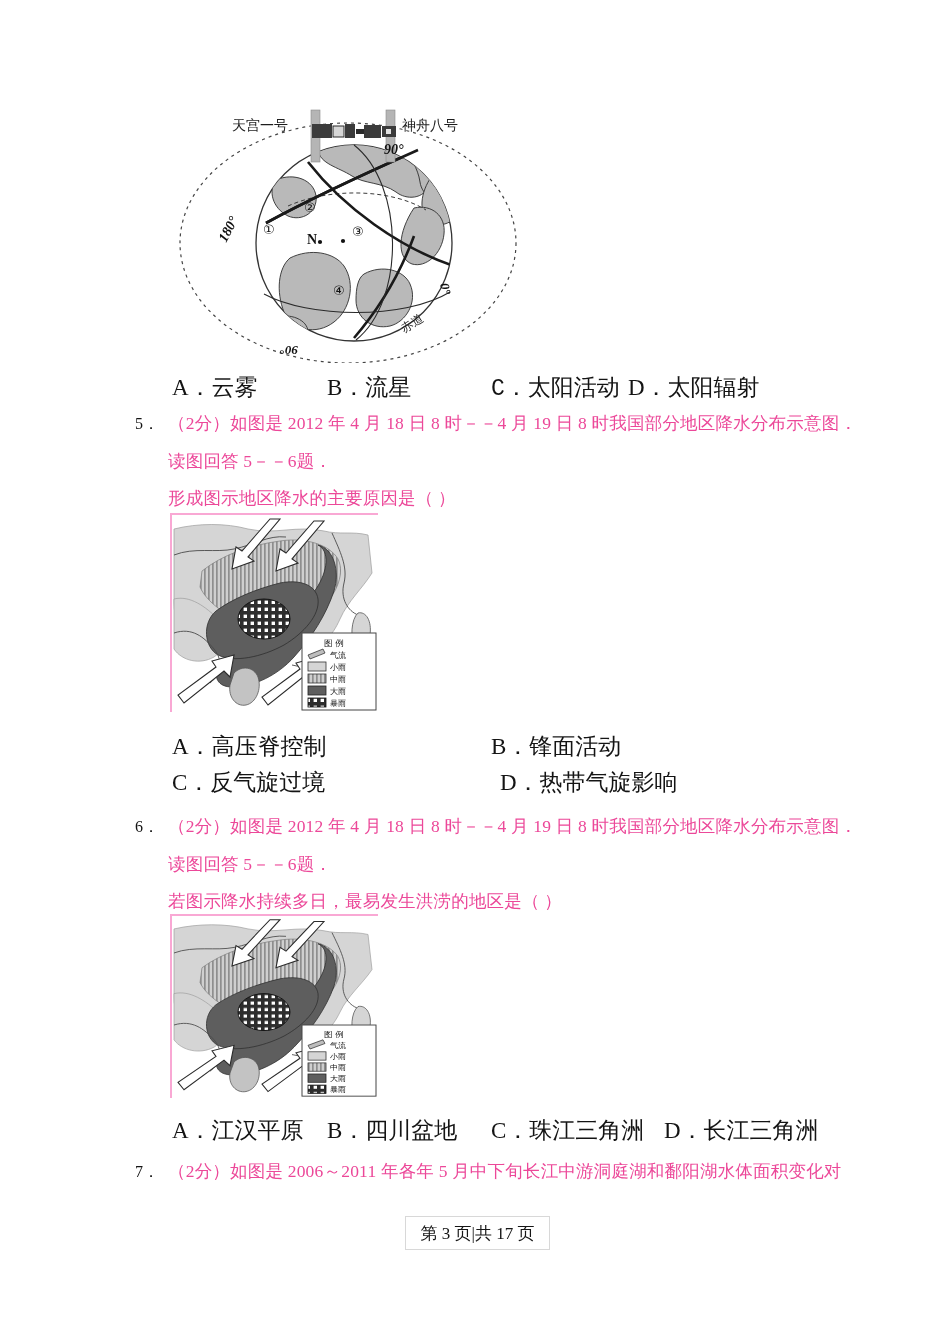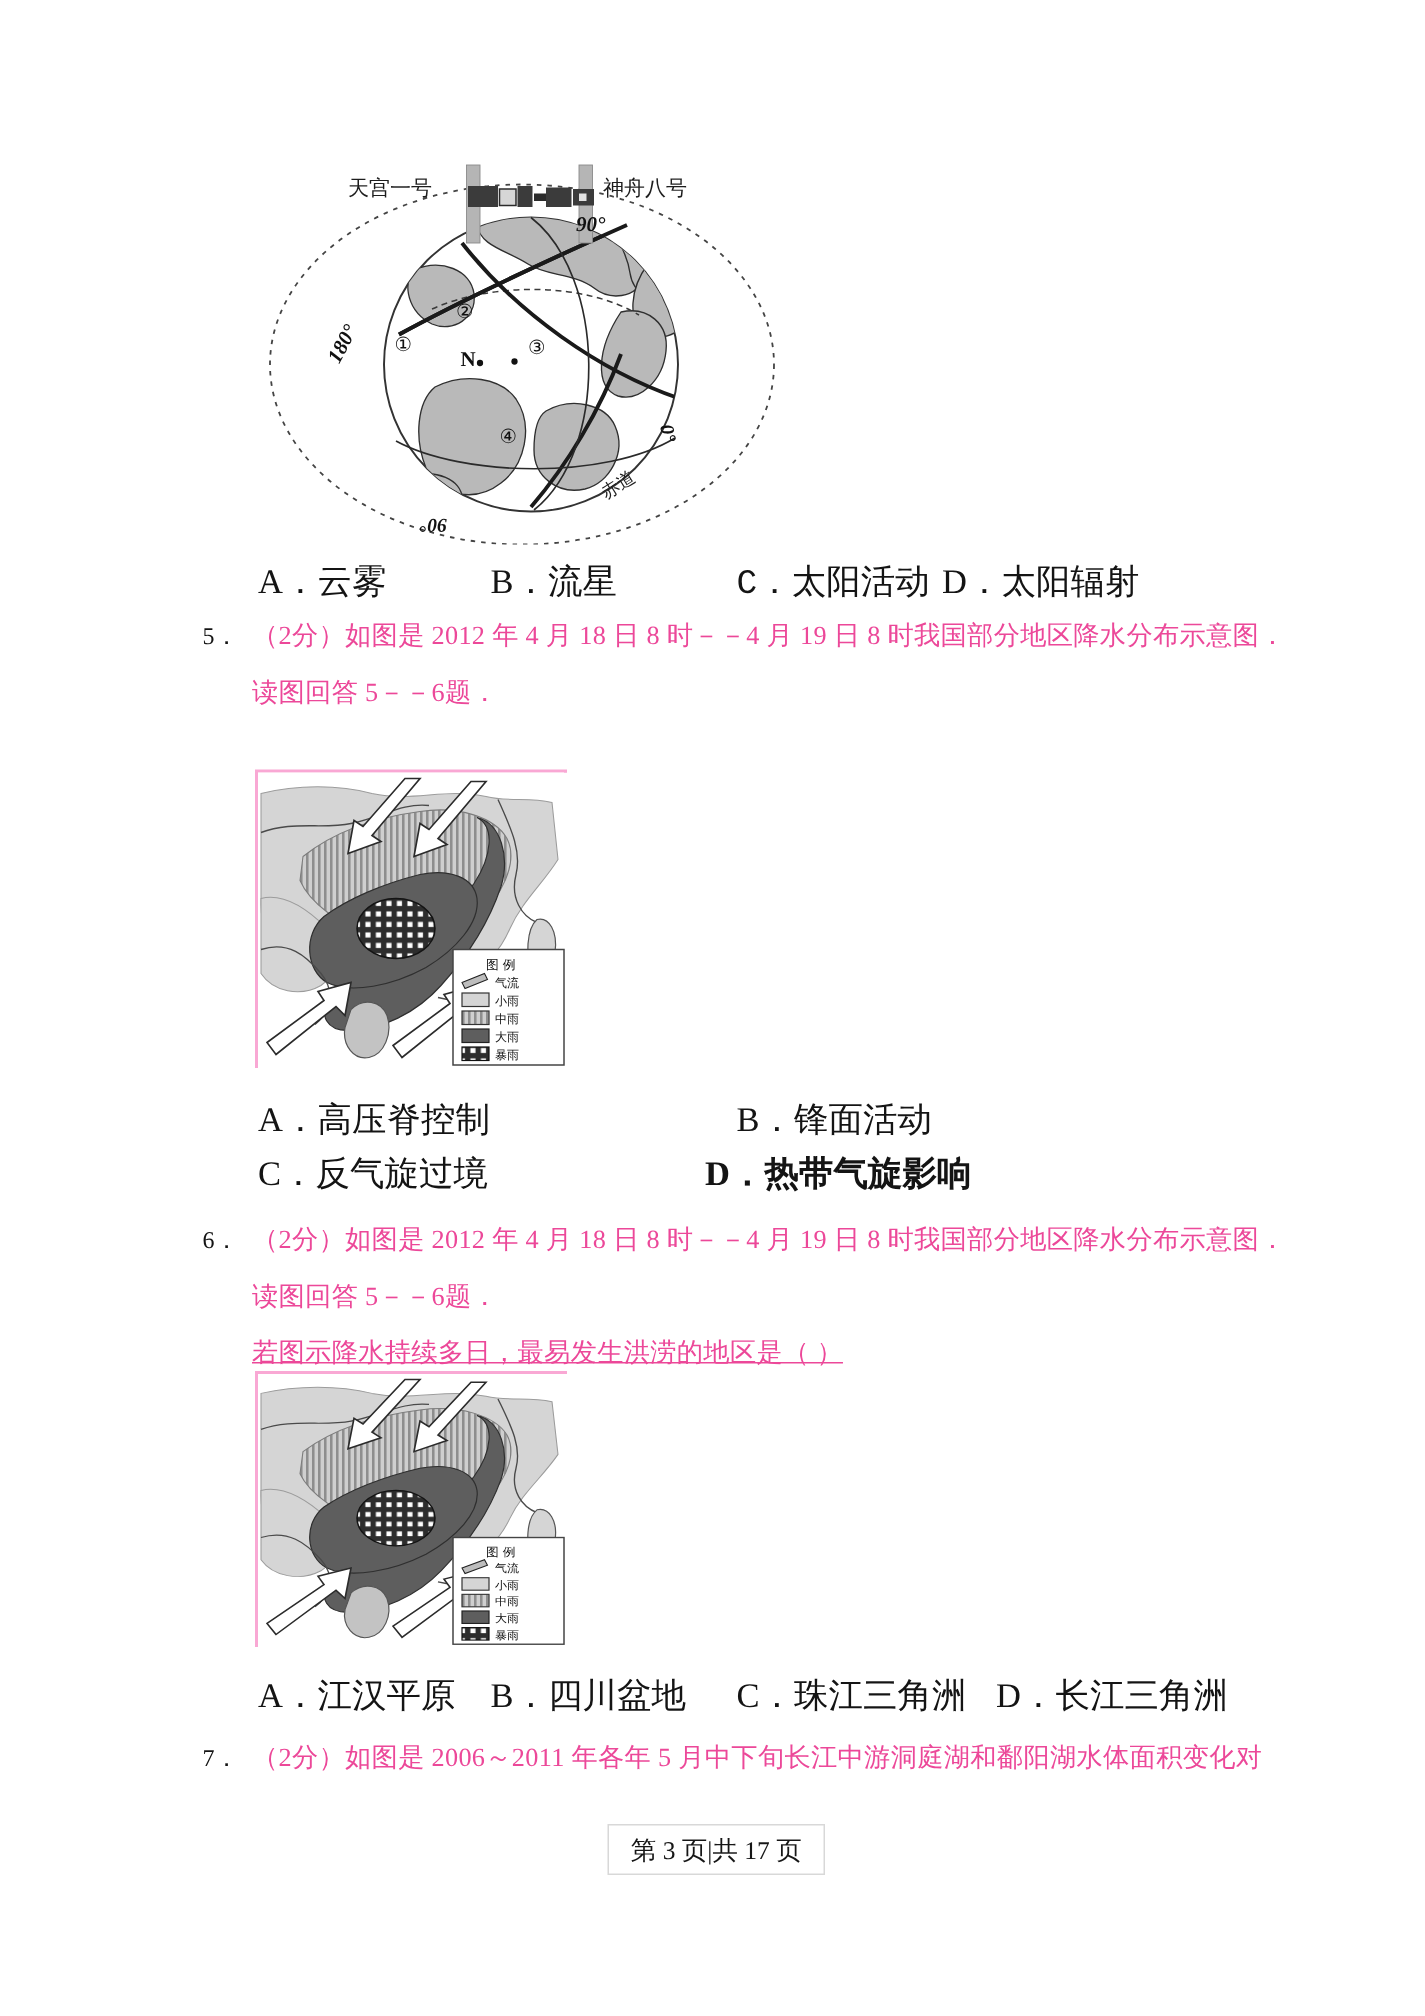--- a/index.html
+++ b/index.html
@@ -169,20 +169,21 @@
   </div>
 
   <div class="opt" style="left:172px; top:372px;">A．云雾</div>
   <div class="opt" style="left:327px; top:372px;">B．流星</div>
   <div class="opt" style="left:491px; top:372px;font-family:Liberation Mono, monospace;">C．太阳活动</div>
   <div class="opt" style="left:628px; top:372px;">D．太阳辐射</div>
 
   <div class="qnum" style="left:135px; top:414px;">5．</div>
   <div class="qline" style="left:168px; top:410px;">（2分）如图是 2012 年 4 月 18 日 8 时－－4 月 19 日 8 时我国部分地区降水分布示意图．</div>
   <div class="qline" style="left:168px; top:448px;">读图回答 5－－6题．</div>
+  <div class="qline" style="left:168px; top:485px;">形成图示地区降水的主要原因是（      ）</div>
 
   <div class="fig-box" style="left:170px; top:513px; width:208px; height:199px;">
     <svg class="fig-svg" width="206" height="197" viewBox="0 0 206 197" xmlns="http://www.w3.org/2000/svg">
       <defs>
         <pattern id="vstripe1" width="4" height="4" patternUnits="userSpaceOnUse">
           <rect width="4" height="4" fill="#cfcfcf"></rect>
           <rect width="1.7" height="4" fill="#8e8e8e"></rect>
         </pattern>
         <pattern id="griddot1" width="7" height="7" patternUnits="userSpaceOnUse">
           <rect width="7" height="7" fill="#2d2d2d"></rect>
@@ -255,26 +256,26 @@
           <rect x="136" y="183" width="18" height="9" fill="url(#griddot1)" stroke="#111" stroke-width="0.8"></rect>
           <text x="158" y="191" font-family="'DejaVu Sans',sans-serif" font-size="8" fill="#111">暴雨</text>
         </g>
       </g>
     </svg>
   </div>
 
   <div class="opt" style="left:172px; top:731px;">A．高压脊控制</div>
   <div class="opt" style="left:491px; top:731px;">B．锋面活动</div>
   <div class="opt" style="left:172px; top:767px;">C．反气旋过境</div>
-  <div class="opt" style="left:470px; top:767px;font-weight:bold;">D．热带气旋影响</div>
+  <div class="opt" style="left:500px; top:767px;">D．热带气旋影响</div>
 
   <div class="qnum" style="left:135px; top:817px;">6．</div>
   <div class="qline" style="left:168px; top:813px;">（2分）如图是 2012 年 4 月 18 日 8 时－－4 月 19 日 8 时我国部分地区降水分布示意图．</div>
   <div class="qline" style="left:168px; top:851px;">读图回答 5－－6题．</div>
-  <div class="qline" style="left:168px; top:888px;text-decoration:underline;">若图示降水持续多日，最易发生洪涝的地区是（      ）</div>
+  <div class="qline" style="left:168px; top:888px;">若图示降水持续多日，最易发生洪涝的地区是（      ）</div>
 
   <div class="fig-box" style="left:170px; top:914px; width:208px; height:184px;">
     <svg class="fig-svg" width="206" height="182" viewBox="0 0 206 197" preserveAspectRatio="none" xmlns="http://www.w3.org/2000/svg">
       <defs>
         <pattern id="vstripe2" width="4" height="4" patternUnits="userSpaceOnUse">
           <rect width="4" height="4" fill="#cfcfcf"></rect>
           <rect width="1.7" height="4" fill="#8e8e8e"></rect>
         </pattern>
         <pattern id="griddot2" width="7" height="7" patternUnits="userSpaceOnUse">
           <rect width="7" height="7" fill="#2d2d2d"></rect>

